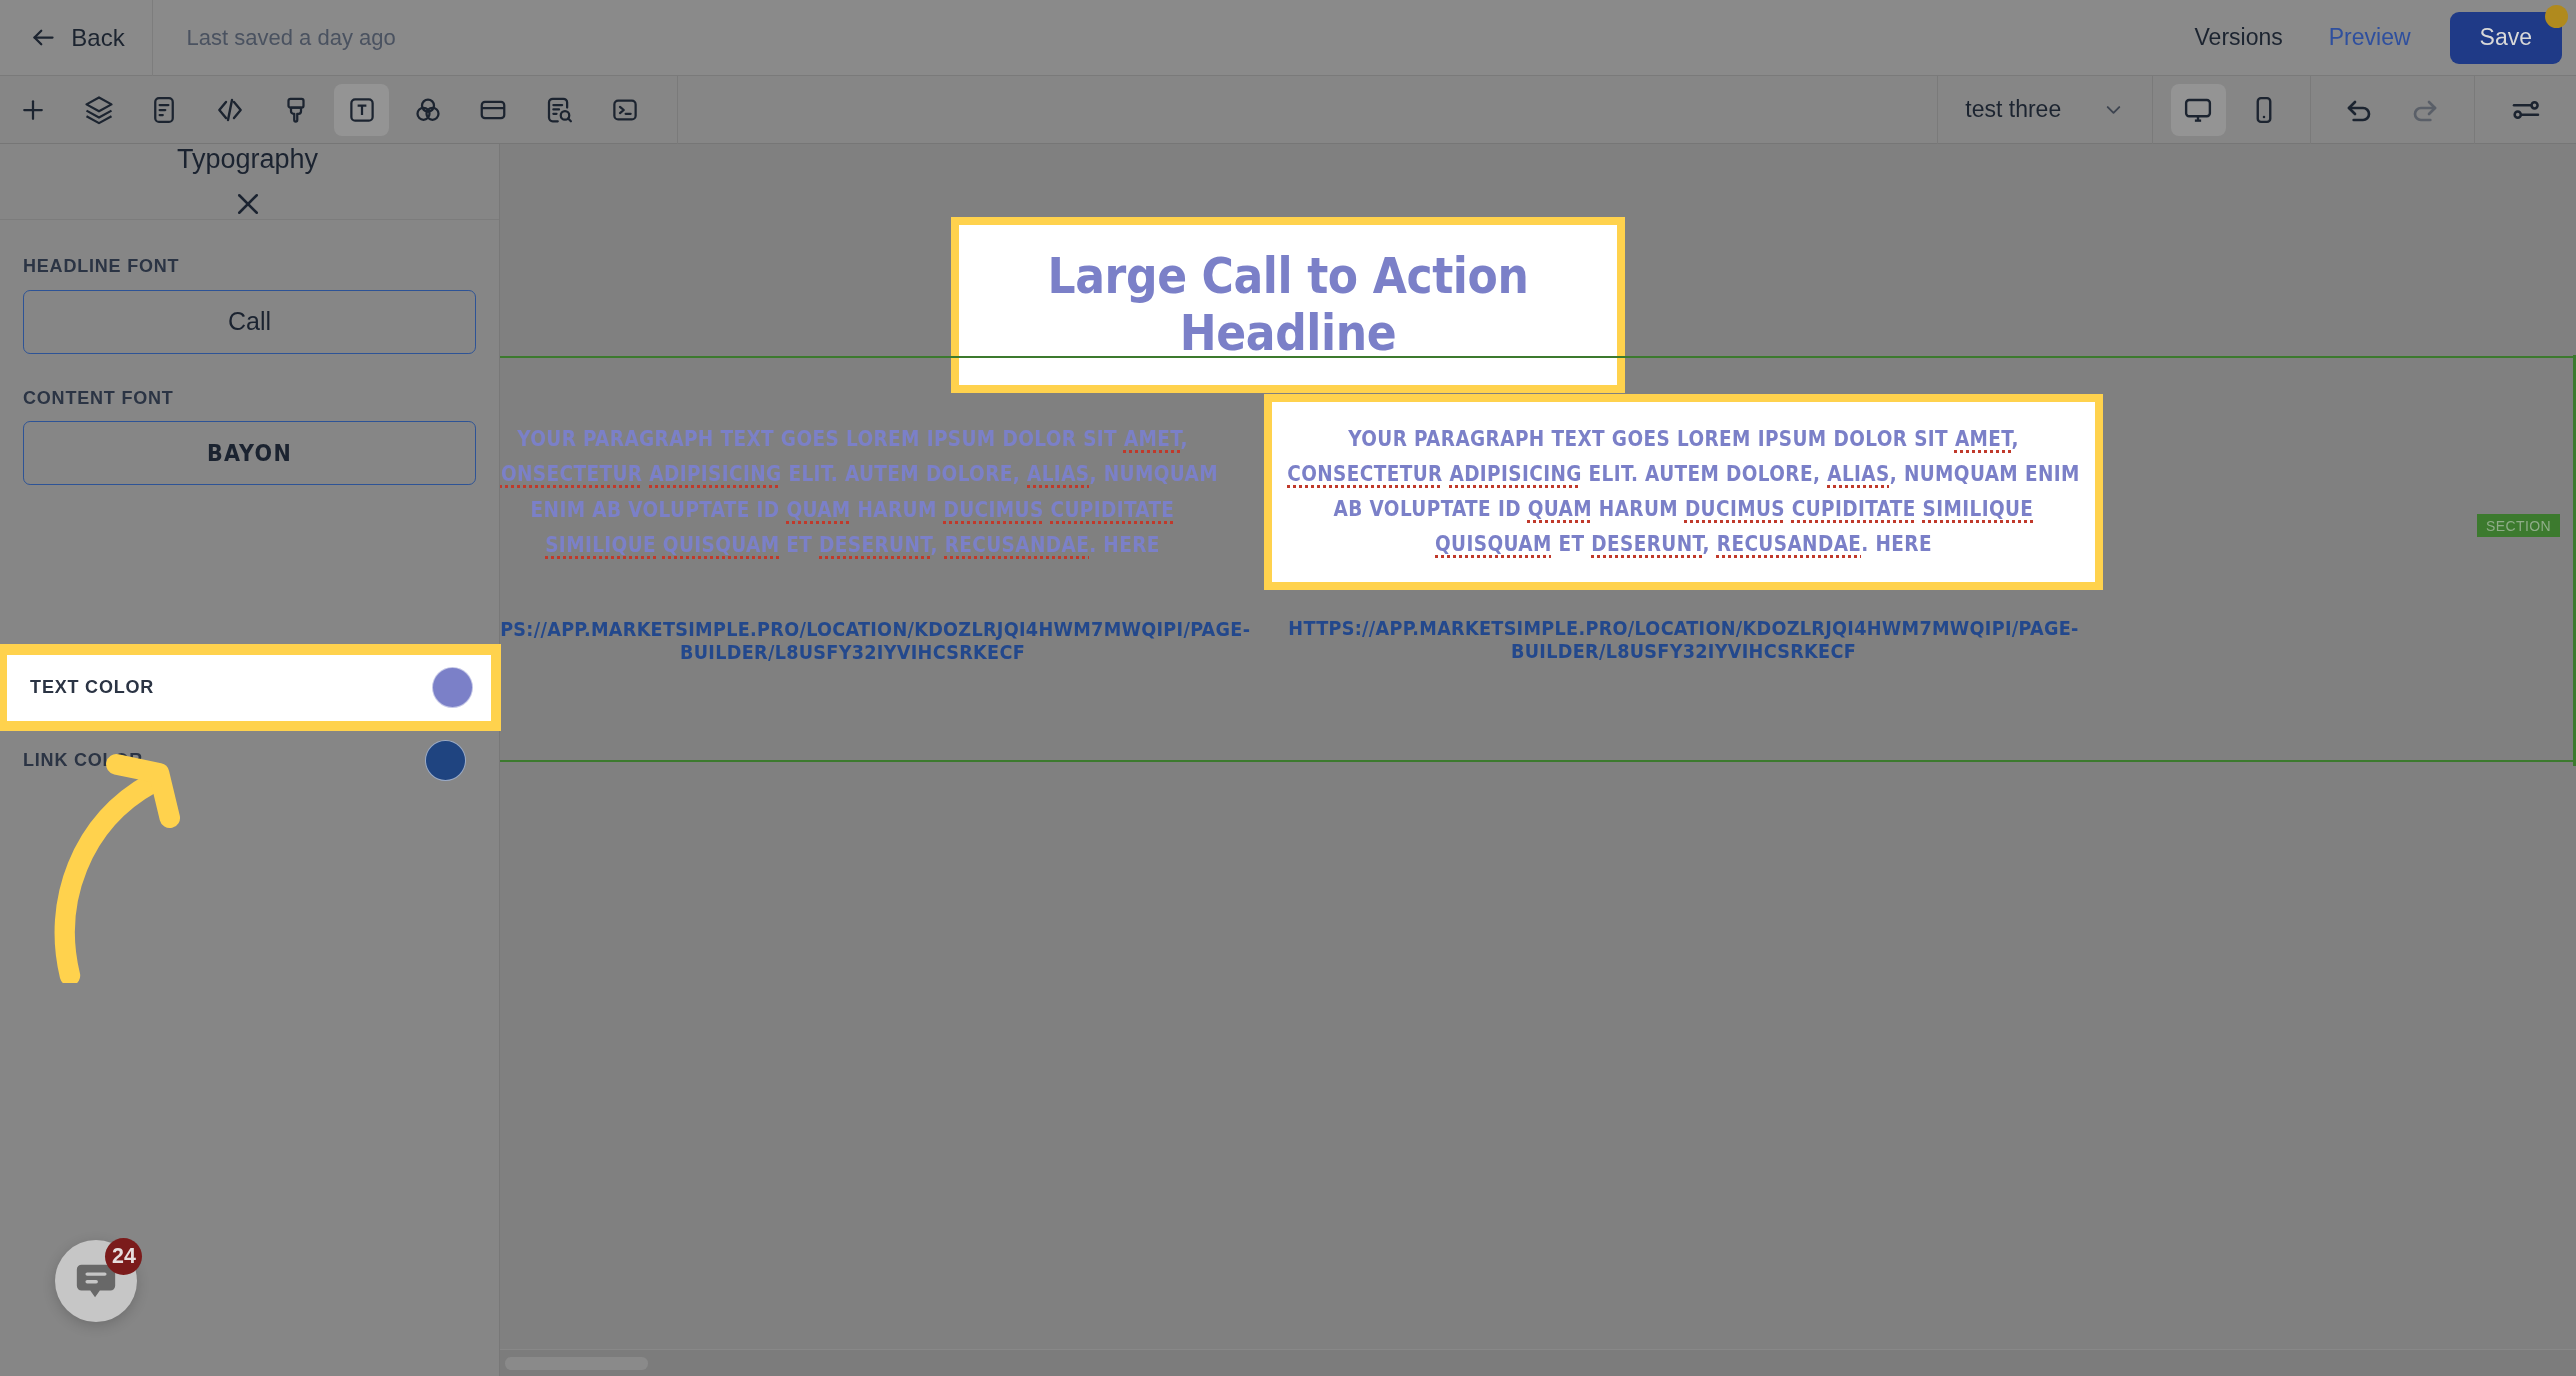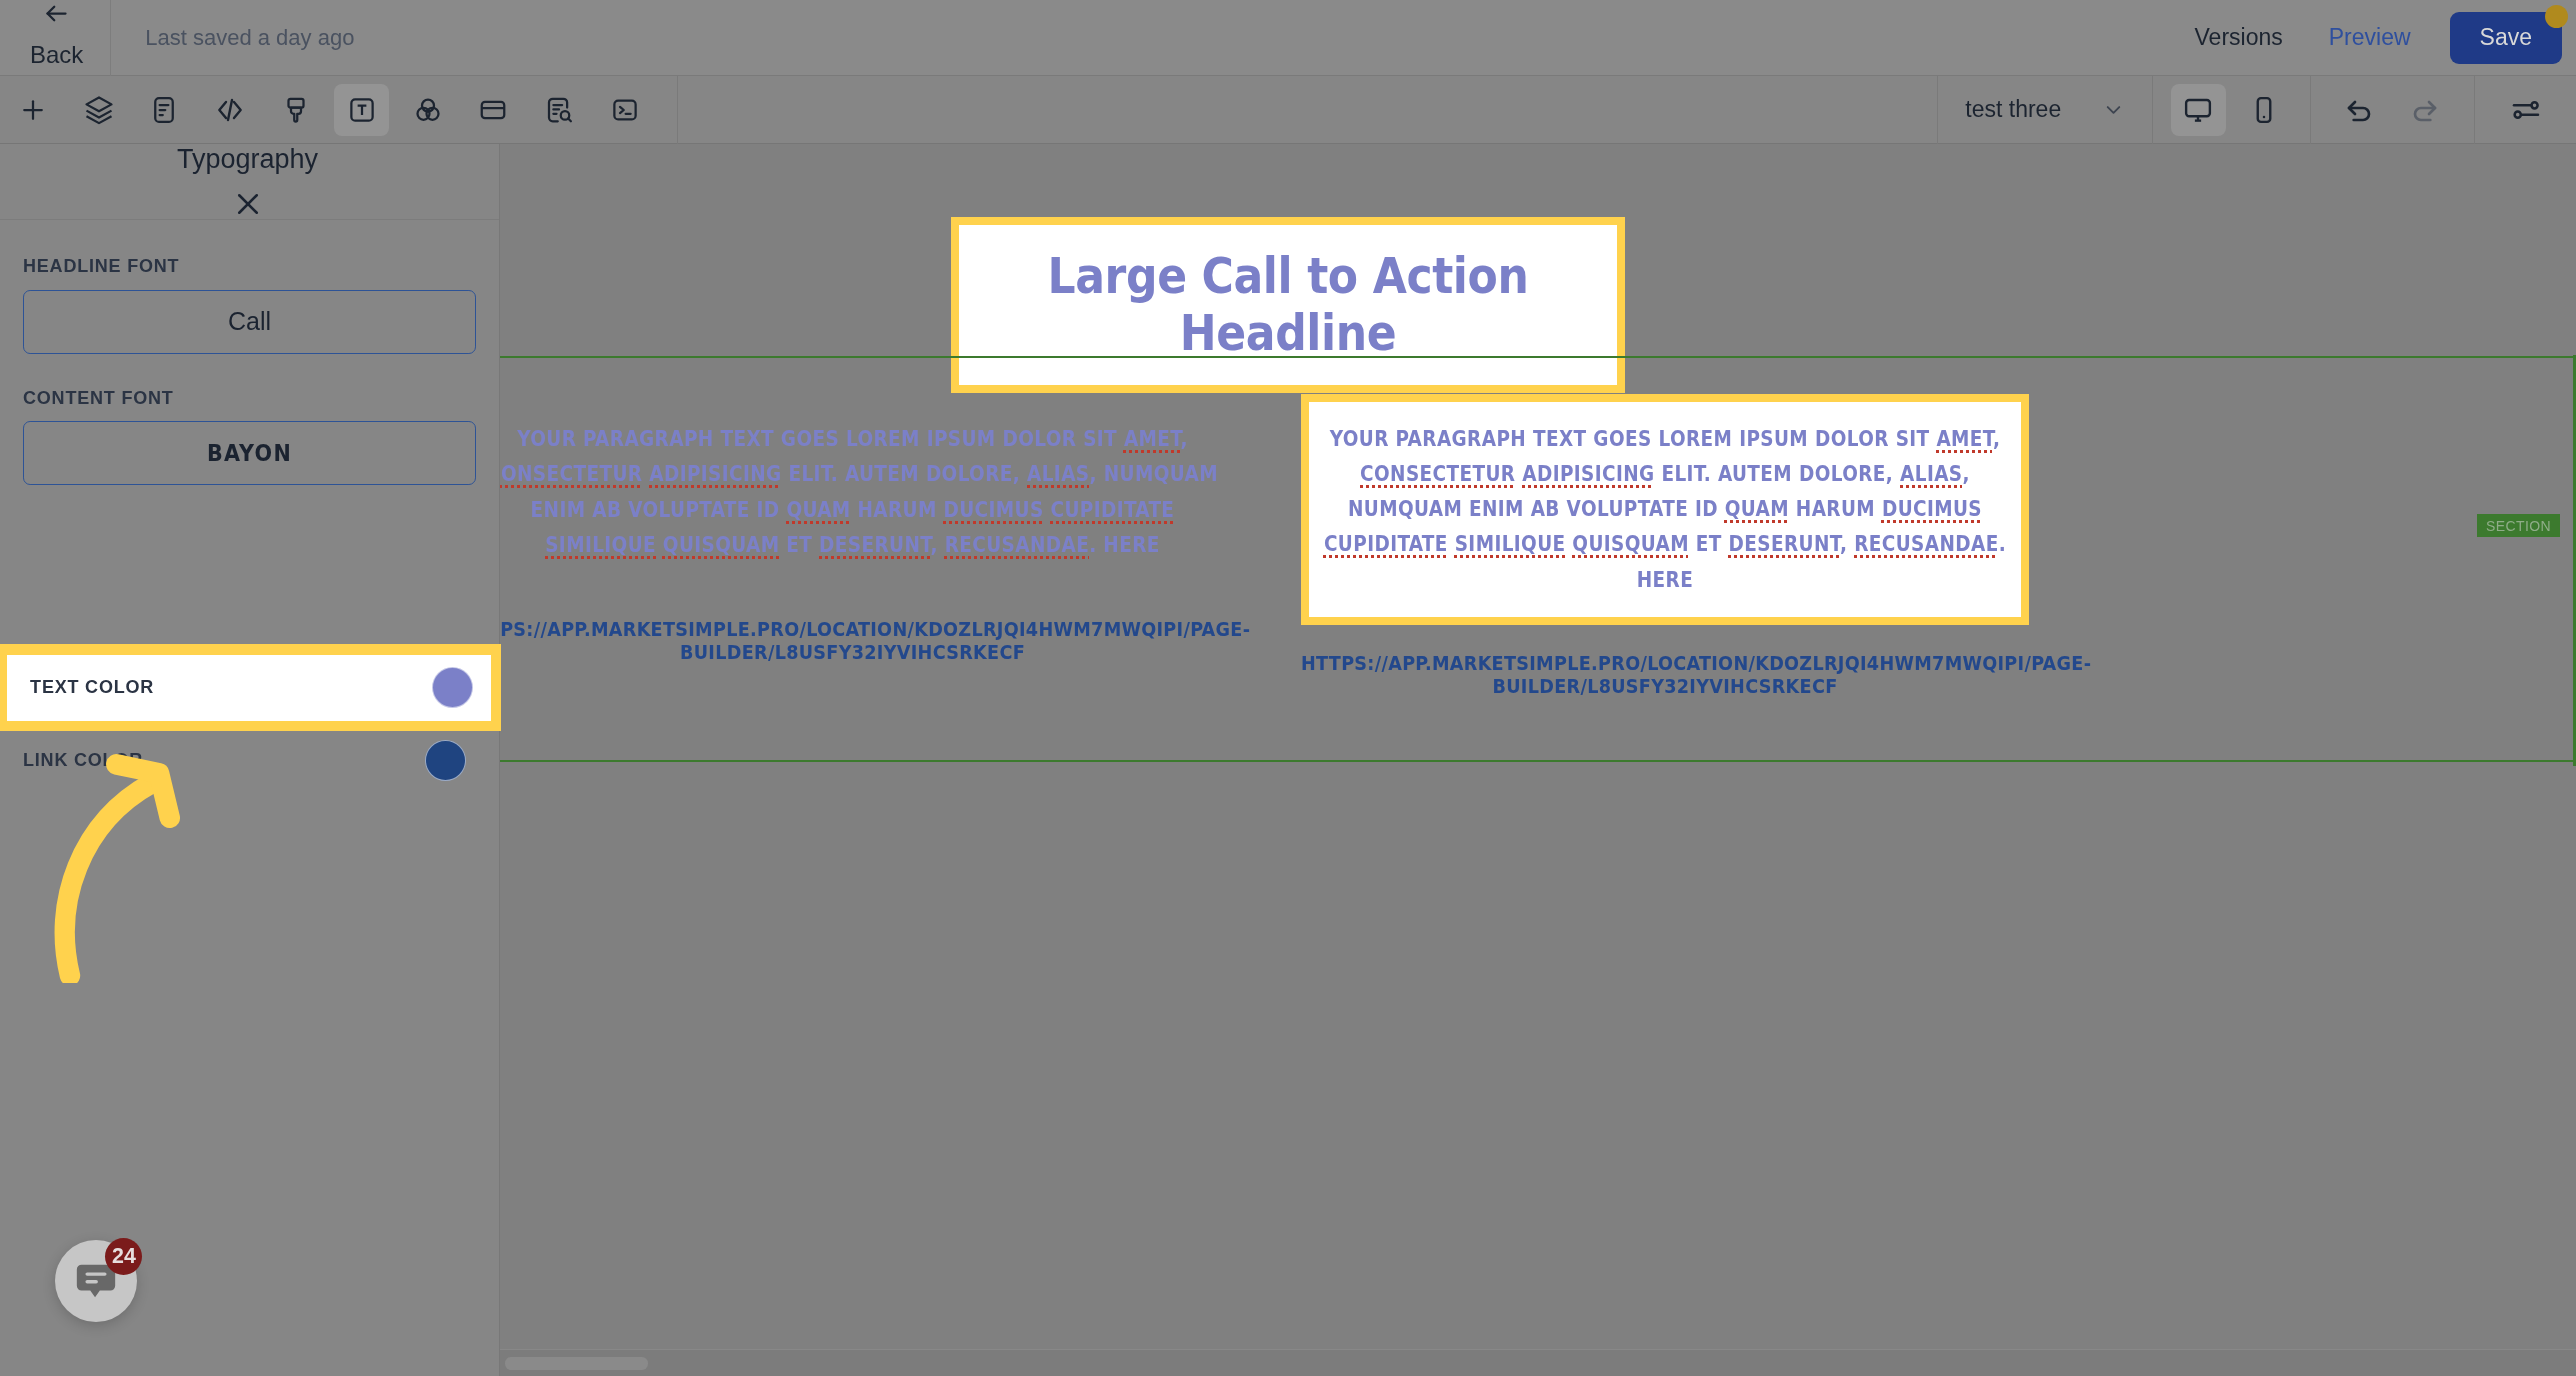--- a/index.html
+++ b/index.html
@@ -22,21 +22,20 @@
     width: 2576px; height: 76px;
     background: #8a8a8a;
     border-bottom: 0.9px solid #7a7a7a;
     display: flex; align-items: center;
   }
   .back-btn {
     display: flex; align-items: center; gap: 14.3px;
     padding: 0 27px 0 30px; height: 76px;
     color: #1c2430; font-size: 24px; font-weight: 500;
     cursor: pointer;
-    flex-direction: column;
   }
   .back-arrow { width: 27px; height: 27px; display: block; }
   .topbar-sep {
     width: 0.9px; height: 76px; background: #7d7d7d;
   }
   .saved-text {
     padding-left: 34px;
     color: #4a5260; font-size: 22px;
   }
   .topbar-right {
@@ -199,21 +198,21 @@
     padding: 3.6px 9px; z-index: 4;
   }
 
   
   .para-col {
     position: absolute; top: 250px;
     font-family: "DejaVu Sans Condensed", "Liberation Sans Narrow", "Liberation Sans", sans-serif;
     text-align: center;
   }
   .para-col.left { left: 460px; width: 785px; }
-  .para-col.right { left: 1301px; width: 728px; }
+  .para-col.right { left: 1264px; width: 839px; }
 
   .para-box-hl { background: #ffd24d; padding: 8px; }
   .para-box-inner { background: #fff; padding: 19.6px 14.3px; }
   .para-text {
     font-size: 20.5px; font-weight: bold; color: #7b80c8;
     letter-spacing: 0.4px; line-height: 1.72;
     text-transform: uppercase;
   }
   .para-text.plain { color: #7b80c8; }
   .sq { text-decoration: underline; text-decoration-style: dotted;

